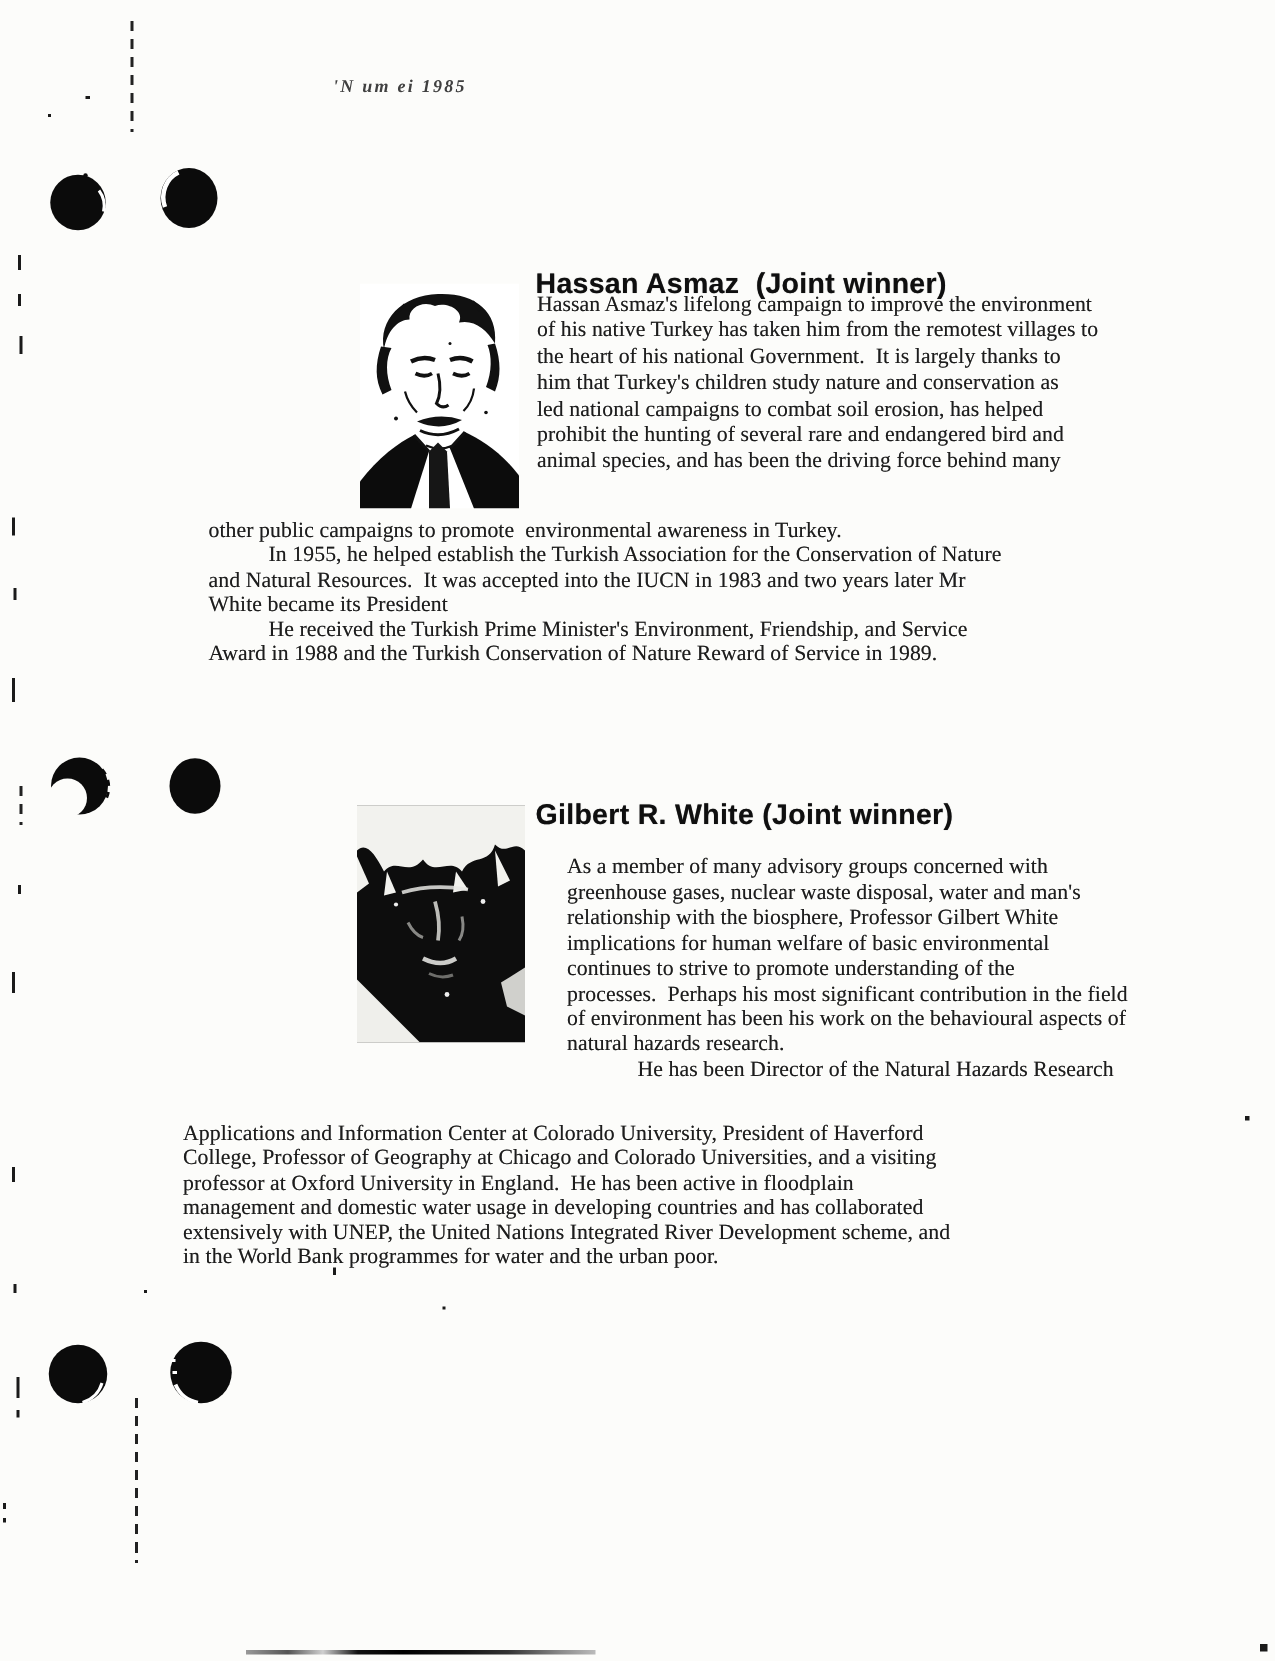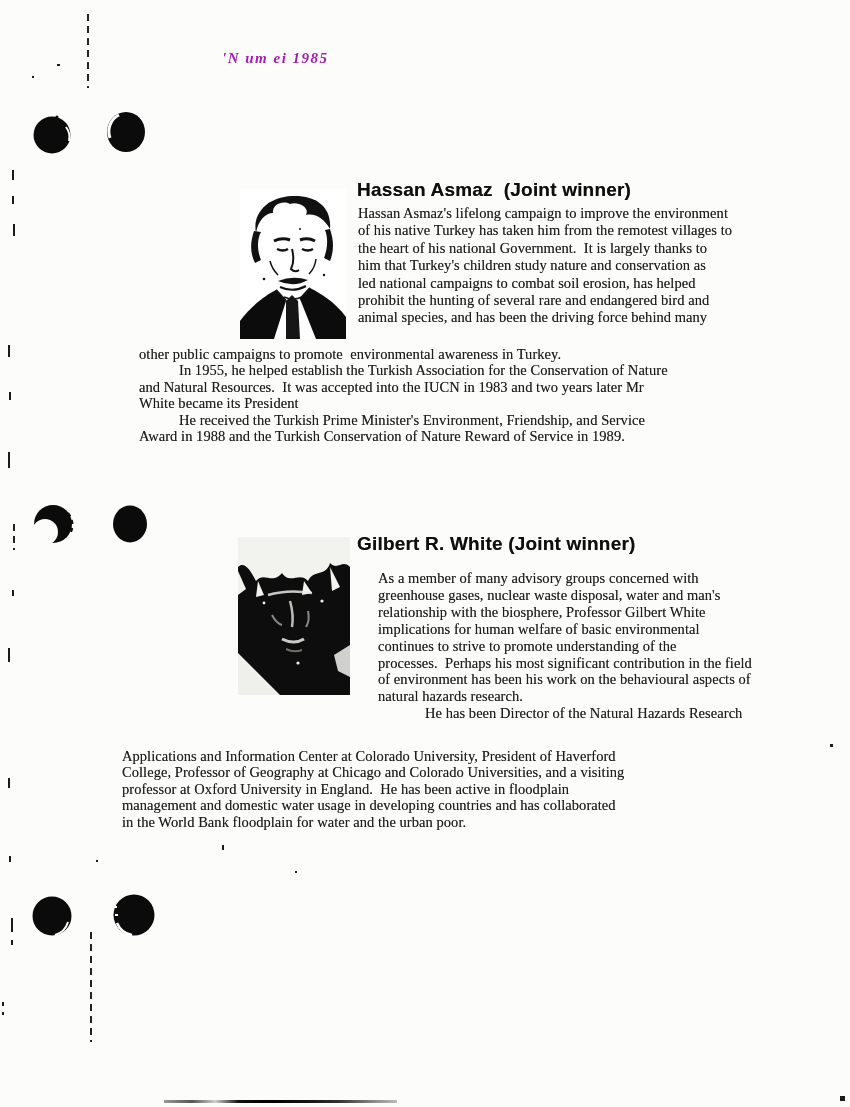--- a/index.html
+++ b/index.html
@@ -26,22 +26,22 @@
   .heading{
     font-family:"Liberation Sans", sans-serif;
     font-weight:700;
     font-size:19px;
     letter-spacing:0.2px;
     color:#0f0f0f;
     white-space:pre;
     text-shadow:0 0 0.5px rgba(0,0,0,.6);
   }
   .header-note{
-    font-style:italic;font-weight:700;font-size:15px;letter-spacing:1.5px;
-    color:#a21caf;filter:blur(0.4px);white-space:pre;
+    font-style:italic;font-weight:700;font-size:12px;letter-spacing:1.5px;
+    color:#404040;filter:blur(0.4px);white-space:pre;
   }
   
   .vdash{
     width:2px;background:repeating-linear-gradient(#222 0 7px, transparent 7px 12px);
   }
   .tick{background:#1a1a1a;}
   .photo{display:block;}
   .rule-bottom{
     height:2.5px;
     background:linear-gradient(90deg,#999 0%,#555 12%,#cfcfcf 22%,#111 32%,#000 45%,#151515 62%,#333 75%,#8a8a8a 90%,#bbb 100%);
@@ -135,21 +135,21 @@
   <path d="M106 150 L106 128 C94 112 80 104 70 99 L60 110 L76 150 Z" fill="#0c0c0c"></path>
   <path d="M46 112 L52 106 L58 112 L60 150 L46 150 Z" fill="#161616"></path>
   <path d="M36 101 l10 11 M70 99 l-10 11" stroke="#111" stroke-width="2"></path>
   <circle cx="24" cy="90" r="1.3" fill="#111"></circle>
   <circle cx="84" cy="86" r="1.2" fill="#111"></circle>
   <circle cx="60" cy="40" r="1" fill="#111"></circle>
 </svg>
 
 <div class="abs heading" style="left:357px;top:179px;">Hassan Asmaz  (Joint winner)</div>
 
-<div class="abs side1" style="left:358px;top:205px;width:460px;">
+<div class="abs side1" style="left:358px;top:195px;width:460px;">
   <div class="line">Hassan Asmaz's lifelong campaign to improve the environment</div>
   <div class="line">of his native Turkey has taken him from the remotest villages to</div>
   <div class="line">the heart of his national Government.  It is largely thanks to</div>
   <div class="line">him that Turkey's children study nature and conservation as</div>
   <div class="line">led national campaigns to combat soil erosion, has helped</div>
   <div class="line">prohibit the hunting of several rare and endangered bird and</div>
   <div class="line">animal species, and has been the driving force behind many</div>
 </div>
 
 <div class="abs" style="left:139px;top:346px;width:715px;">
@@ -196,14 +196,15 @@
   <div class="line">of environment has been his work on the behavioural aspects of</div>
   <div class="line">natural hazards research.</div>
   <div class="line indent-lg">He has been Director of the Natural Hazards Research</div>
 </div>
 
 <div class="abs" style="left:122px;top:748px;width:715px;">
   <div class="line">Applications and Information Center at Colorado University, President of Haverford</div>
   <div class="line">College, Professor of Geography at Chicago and Colorado Universities, and a visiting</div>
   <div class="line">professor at Oxford University in England.  He has been active in floodplain</div>
   <div class="line">management and domestic water usage in developing countries and has collaborated</div>
-  <div class="line">in the World Bank floodplain for water and the urban poor.</div>
+  <div class="line">extensively with UNEP, the United Nations Integrated River Development scheme, and</div>
+  <div class="line">in the World Bank programmes for water and the urban poor.</div>
 </div>
 
 </body></html>

